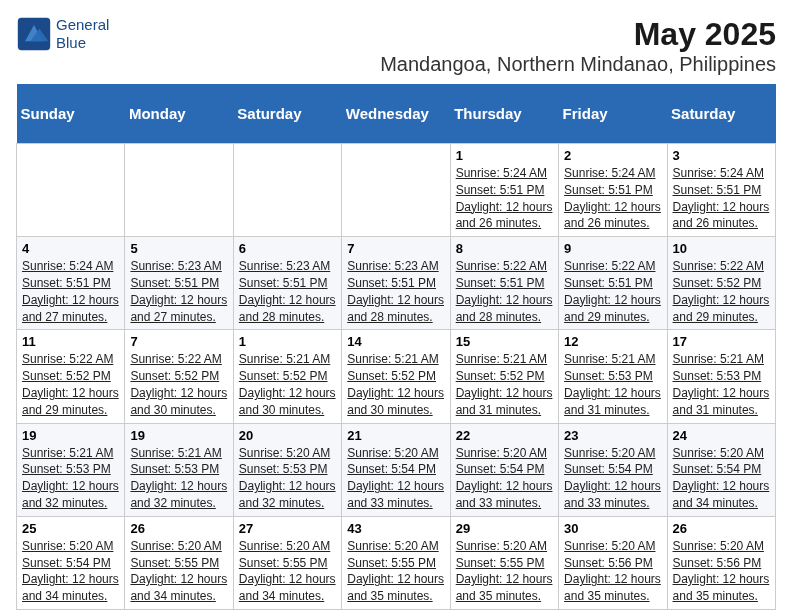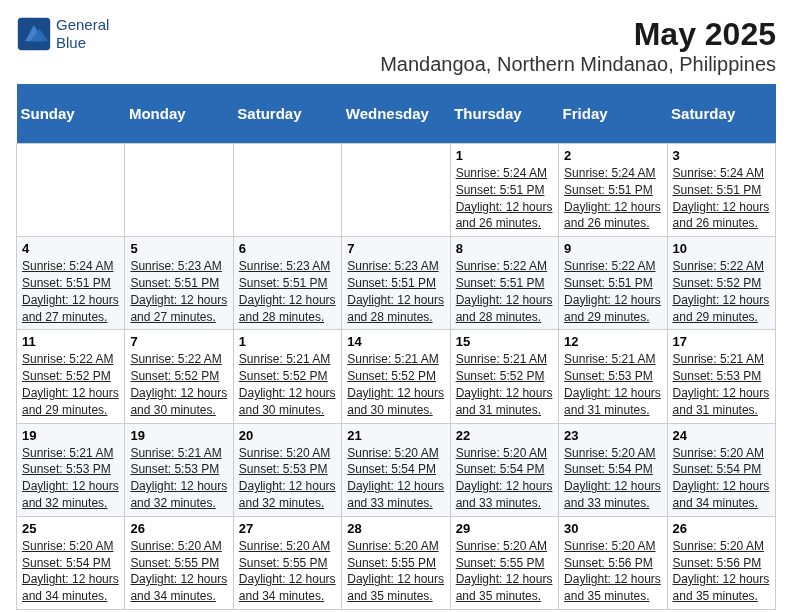--- a/index.html
+++ b/index.html
@@ -312,21 +312,21 @@
 and 34 minutes.</div>
         </td>
         <td>
           <span class="day-number">27</span>
           <div class="cell-text" style="white-space: pre-line;">Sunrise: 5:20 AM
 Sunset: 5:55 PM
 Daylight: 12 hours
 and 34 minutes.</div>
         </td>
         <td>
-          <span class="day-number">28</span>
+          <span class="day-number">43</span>
           <div class="cell-text" style="white-space: pre-line;">Sunrise: 5:20 AM
 Sunset: 5:55 PM
 Daylight: 12 hours
 and 35 minutes.</div>
         </td>
         <td>
           <span class="day-number">29</span>
           <div class="cell-text" style="white-space: pre-line;">Sunrise: 5:20 AM
 Sunset: 5:55 PM
 Daylight: 12 hours

